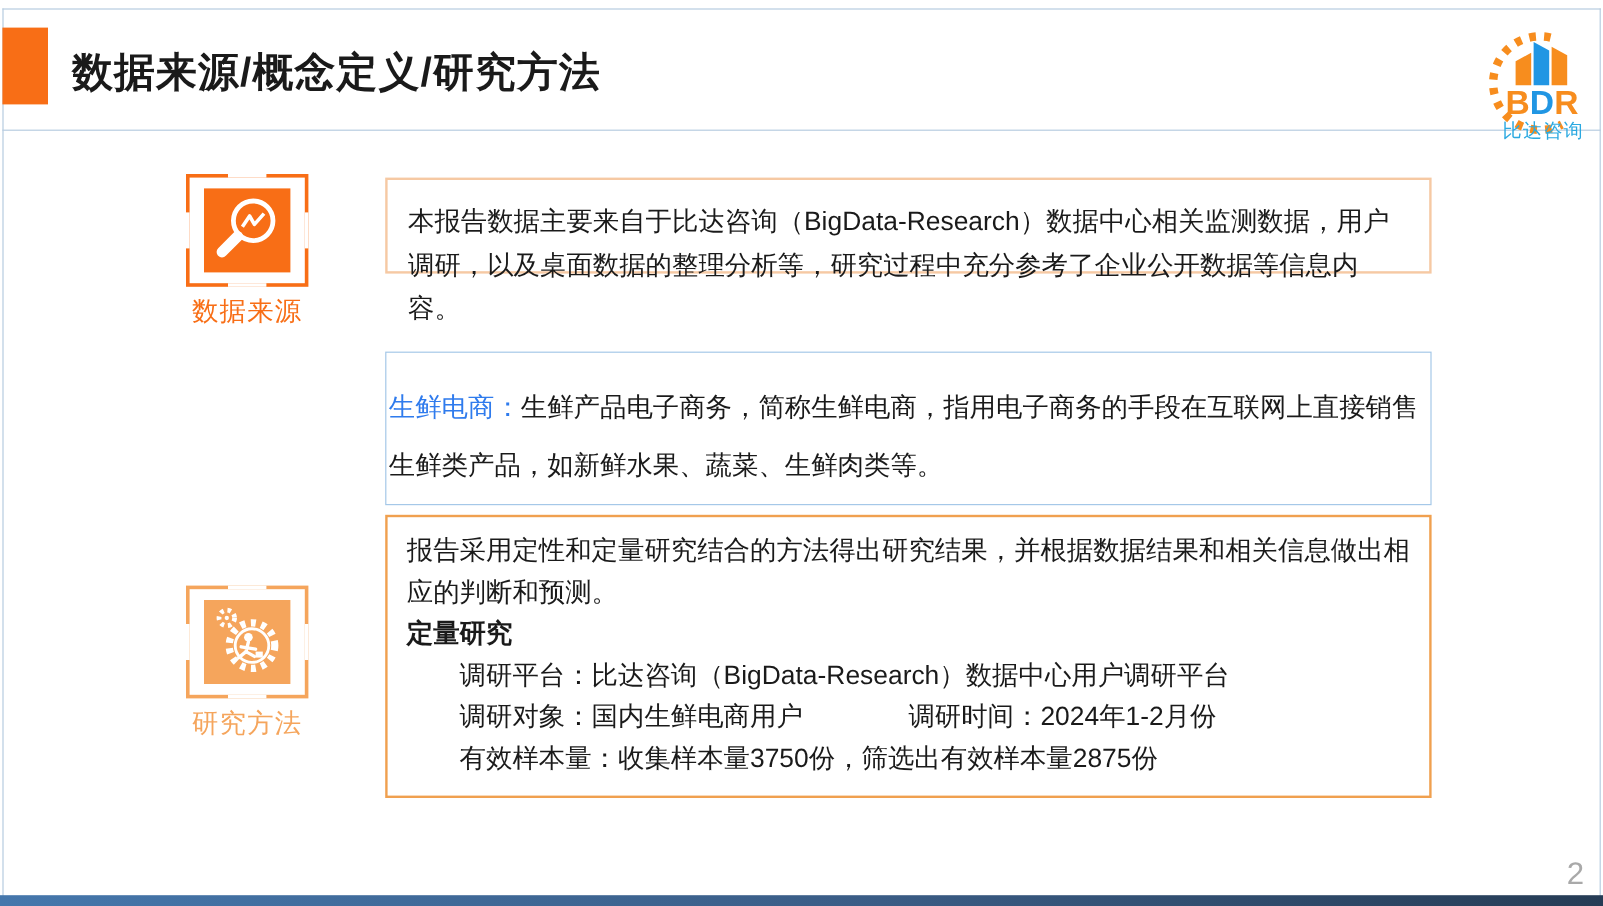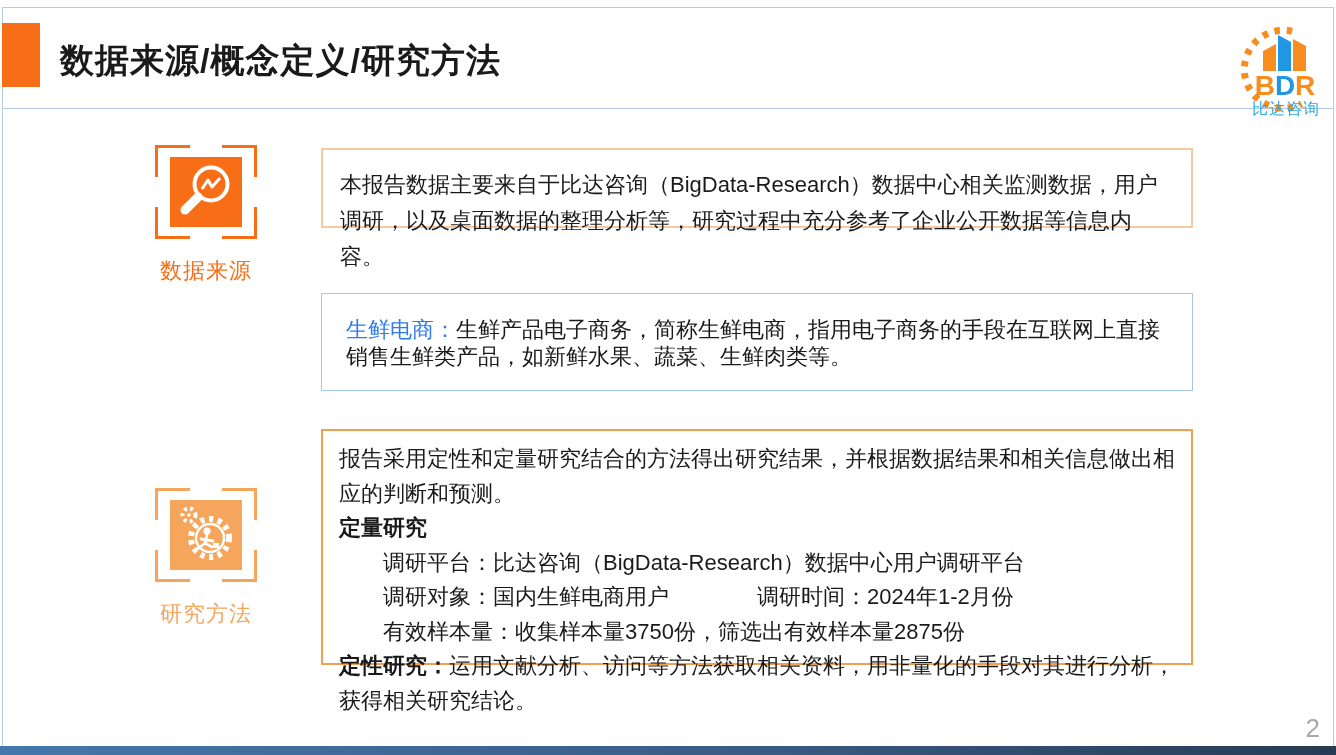--- a/index.html
+++ b/index.html
@@ -21,36 +21,36 @@
 
   
   .icon-group { position:absolute; left:152px; width:108px; text-align:center; }
   .frame { position:relative; width:102px; height:94px; margin:0 auto; border:3px solid var(--fc); }
   .gap-t { position:absolute; top:-3px; left:33%; width:34%; height:3px; background:#fff; }
   .gap-b { position:absolute; bottom:-3px; left:33%; width:34%; height:3px; background:#fff; }
   .gap-l { position:absolute; left:-3px; top:33%; height:34%; width:3px; background:#fff; }
   .gap-r { position:absolute; right:-3px; top:33%; height:34%; width:3px; background:#fff; }
   .icon-square { position:absolute; left:12px; top:9px; width:72px; height:70px; }
   .icon-square svg { display:block; }
-  .icon-label { display:inline-block; margin-top:17px; font-size:22px; letter-spacing:1px; }
+  .icon-label { display:inline-block; margin-top:6px; font-size:22px; letter-spacing:1px; }
 
   .g1 .frame { --fc: var(--accent-orange); }
   .g2 .frame { --fc: var(--frame-blue); }
   .g3 .frame { --fc: var(--soft-orange); }
   .g1 .icon-label { color:var(--accent-orange); }
   .g2 .icon-label { color:var(--blue-label); }
   .g3 .icon-label { color:var(--soft-orange); }
 
   
   .box { position:absolute; left:321px; width:872px; background:#fff;
          font-size:22px; color:var(--text-dark); }
   .box-source { top:148px; height:80px; border:2px solid var(--box1-border);
                 padding:17px 17px; line-height:36px; }
-  .box-definition { top:293px; height:98px; border:1px solid var(--box2-border);
-                    padding:22px 24px; line-height:27px; }
+  .box-definition { top:293px; height:128px; border:1px solid var(--box2-border);
+                    padding:22px 2px; line-height:48px; }
   .box-method { top:429px; height:236px; border:2px solid var(--box3-border);
                 padding:11px 16px; line-height:34.5px; }
   .term { color:var(--term-blue); }
   .bold { font-weight:bold; }
   .indent { padding-left:44px; }
 
   
   .page-number { position:absolute; right:16px; bottom:11px; font-size:26px;
                  color:var(--page-gray); }
   .footer-bar { position:absolute; left:0; right:0; bottom:0; height:9px;
@@ -124,19 +124,18 @@
   <div class="box box-definition">
     <span class="term">生鲜电商：</span><span>生鲜产品电子商务，简称生鲜电商，指用电子商务的手段在互联网上直接销售生鲜类产品，如新鲜水果、蔬菜、生鲜肉类等。</span>
   </div>
 
   <div class="box box-method">
     <div>报告采用定性和定量研究结合的方法得出研究结果，并根据数据结果和相关信息做出相应的判断和预测。</div>
     <div class="bold">定量研究</div>
     <div class="indent">调研平台：比达咨询（BigData-Research）数据中心用户调研平台</div>
     <div class="indent">调研对象：国内生鲜电商用户　　　　调研时间：2024年1-2月份</div>
     <div class="indent">有效样本量：收集样本量3750份，筛选出有效样本量2875份</div>
-    <div><span class="bold">定性研究：</span><span>运用文献分析、访问等方法获取相关资料，用非量化的手段对其进行分析，获得相关研究结论。</span></div>
   </div>
 
   <div class="page-number">2</div>
   <div class="footer-bar"></div>
 
 </div>
 
 </body></html>

